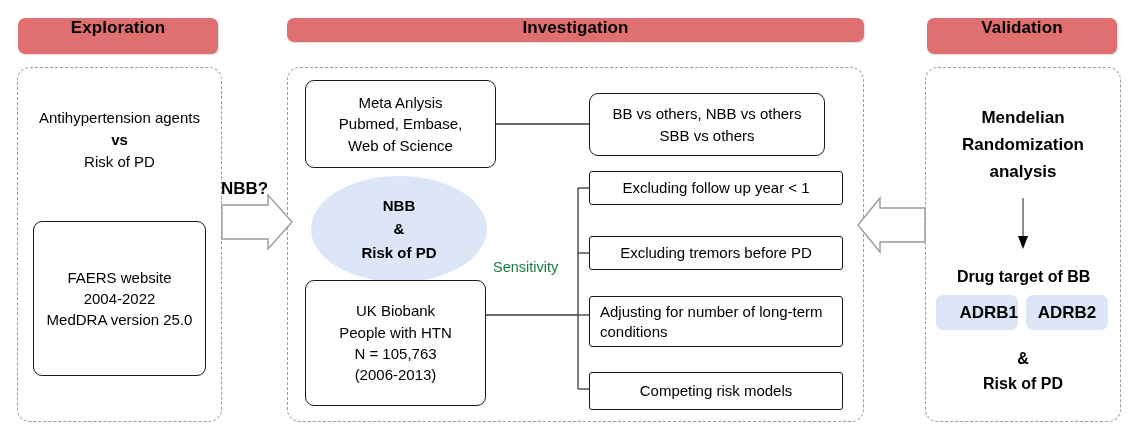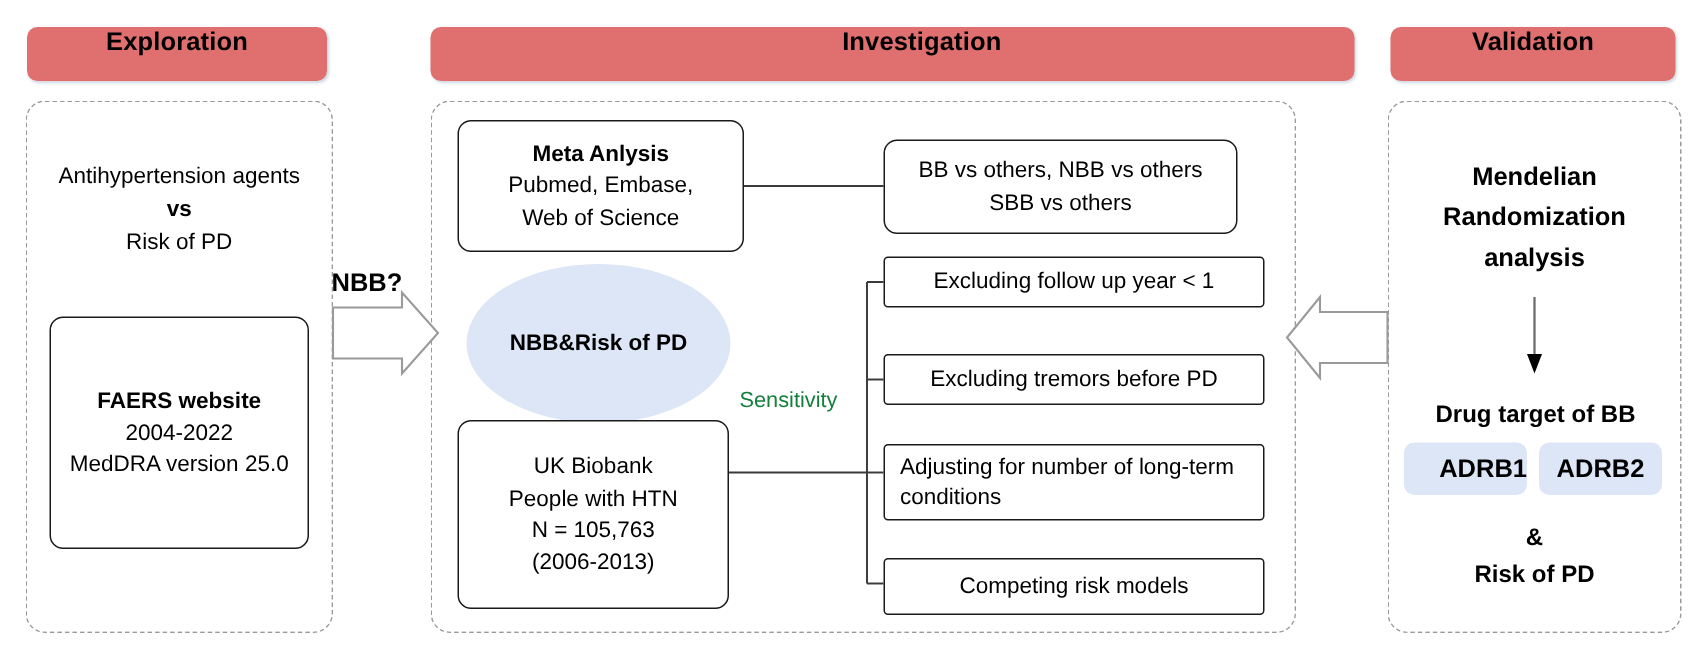--- a/index.html
+++ b/index.html
@@ -54,41 +54,41 @@
     flex-direction: column;
     align-items: center;
     justify-content: center;
     text-align: center;
     font-size: 15px;
     color: #000000;
     line-height: 1.42;
   }
   .box.sq { border-radius: 3px; }
   .box .ln { display: block; white-space: nowrap; }
-  .box .ln.b { font-weight: bold; }
+  .box .ln.b { font-weight: normal; }
   .box.wrapbox { display:block; text-align:left; padding: 5px 8px 5px 10px; line-height:1.35;}
 
   
   .txt {
     position: absolute;
     text-align: center;
     font-size: 15px;
     color: #000000;
     line-height: 1.45;
   }
   .txt .ln { display: block; white-space: nowrap; }
   .txt .ln.b { font-weight: bold; }
 
   
   .ellipse {
     position: absolute;
     background: #dce6f6;
     border-radius: 50%;
     display: flex;
-    flex-direction: row;
+    flex-direction: column;
     align-items: center;
     justify-content: center;
     text-align: center;
     font-weight: bold;
     font-size: 15px;
     color: #000000;
     line-height: 1.55;
   }
 
   
@@ -128,21 +128,21 @@
 </style>
 </head>
 <body>
 
 <div id="canvas">
 
   <div class="pill" style="left:18px; top:18px; width:200px; height:36px;">
     <span>Exploration</span>
   </div>
 
-  <div class="pill" style="left:287px; top:18px; width:577px; height:36px;padding-left:39px;">
+  <div class="pill" style="left:287px; top:18px; width:577px; height:24px;">
     <span>Investigation</span>
   </div>
 
   <div class="pill" style="left:927px; top:18px; width:190px; height:36px;">
     <span>Validation</span>
   </div>
 
   <div class="panel" style="left:17px; top:67px; width:205px; height:355px;"></div>
 
   <div class="panel" style="left:287px; top:67px; width:577px; height:355px;"></div>
@@ -169,21 +169,21 @@
     <line x1="1023" y1="198" x2="1023" y2="240" stroke="#6a6a6a" stroke-width="1.5"></line>
     <polygon points="1023,249 1018,236 1028,236" fill="#000000"></polygon>
   </svg>
 
   <div class="txt" style="left:22px; top:107px; width:195px;">
     <span class="ln">Antihypertension  agents</span>
     <span class="ln b">vs</span>
     <span class="ln">Risk of PD</span>
   </div>
 
-  <div class="box" style="left:33px; top:211px; width:173px; height:155px;">
+  <div class="box" style="left:33px; top:221px; width:173px; height:155px;">
     <span class="ln b">FAERS website</span>
     <span class="ln">2004-2022</span>
     <span class="ln">MedDRA version 25.0</span>
   </div>
 
   <div class="label-bold" style="left:221px; top:179px;">NBB?</div>
 
   <div class="box" style="left:305px; top:80px; width:191px; height:88px;">
     <span class="ln b">Meta Anlysis</span>
     <span class="ln">Pubmed, Embase,</span>

